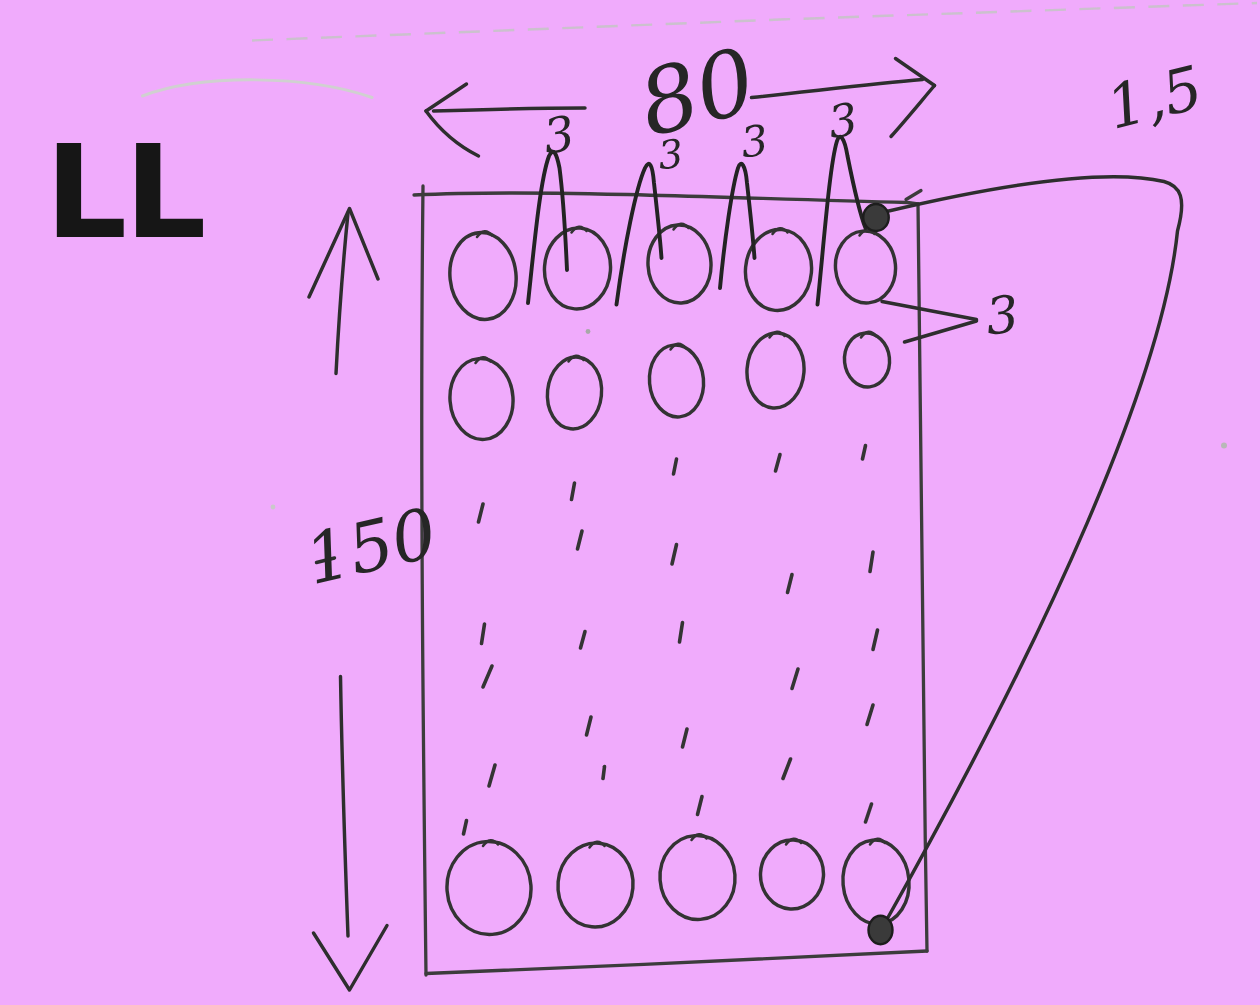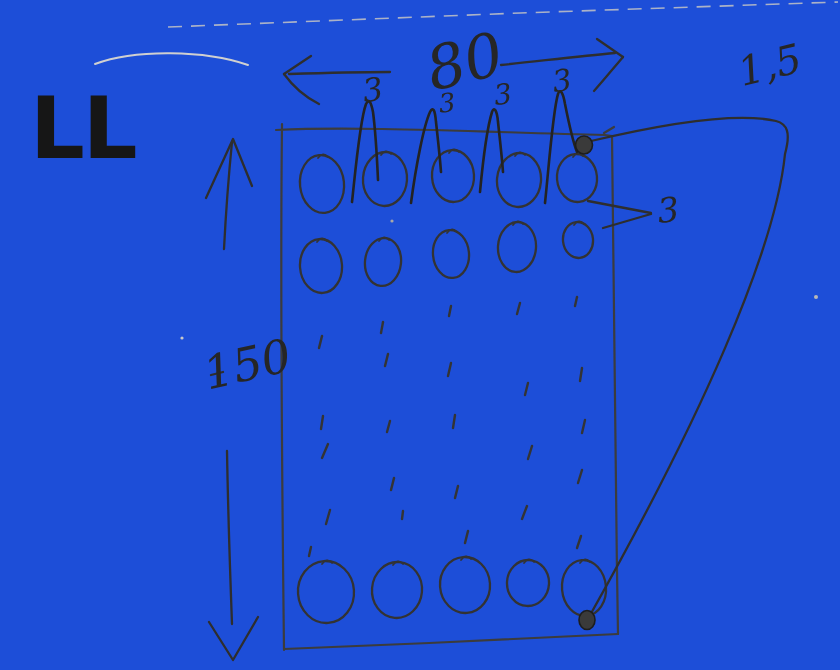--- a/index.html
+++ b/index.html
@@ -1,18 +1,18 @@
 <!DOCTYPE html>
 <html><head>
 <meta charset="utf-8">
 <style>
   html,body { margin:0; padding:0; background:#ffffff; }
   .paper {
     position:relative; width:840px; height:670px;
-    background:#1d4ed8; overflow:hidden;
+    background:#f0abfc; overflow:hidden;
     font-family:"DejaVu Sans", sans-serif;
   }
   svg { display:block; }
   .ink   { stroke:#2e2e2e; fill:none; stroke-width:2.3; stroke-linecap:round; stroke-linejoin:round; }
   .ink-heavy { stroke:#232323; fill:none; stroke-width:2.6; stroke-linecap:round; stroke-linejoin:round; }
   .plate-stroke { stroke:#3c3c3c; fill:none; stroke-width:2.2; stroke-linecap:round; }
   .pencil { stroke:#d0d0d0; fill:none; stroke-width:2; stroke-linecap:round; }
   .scanline { stroke:#c4c4c4; fill:none; stroke-width:1.6; stroke-dasharray:14 9; opacity:.85; }
   #holes-layer ellipse { stroke:#333333; fill:none; stroke-width:2.3; }
   #holes-layer path    { stroke:#333333; fill:none; stroke-width:1.7; stroke-linecap:round; }

